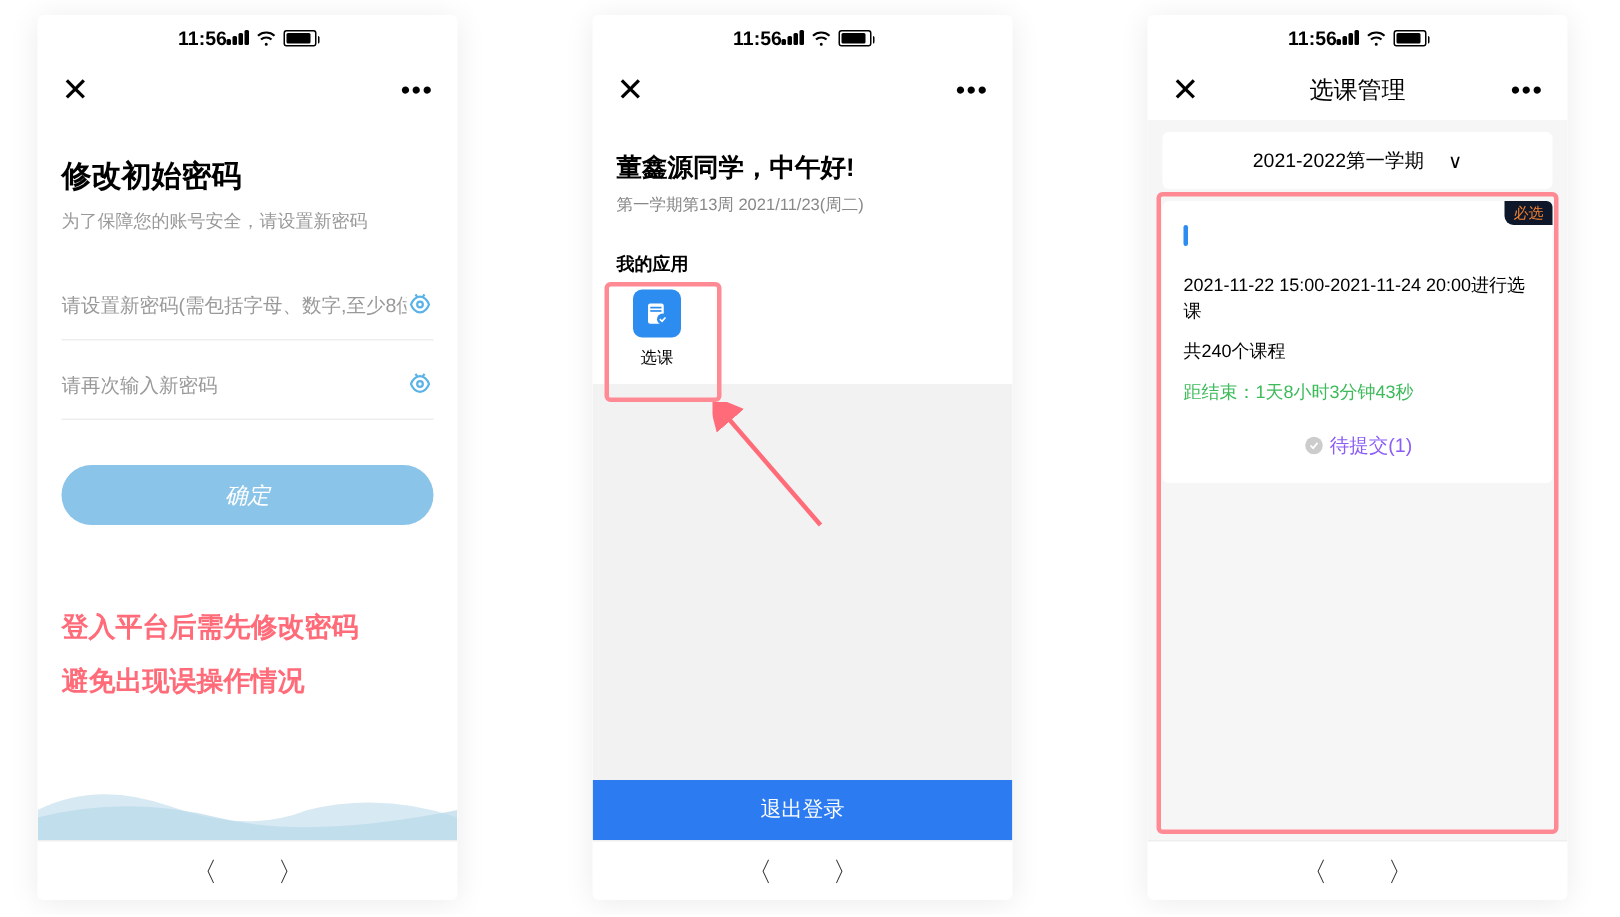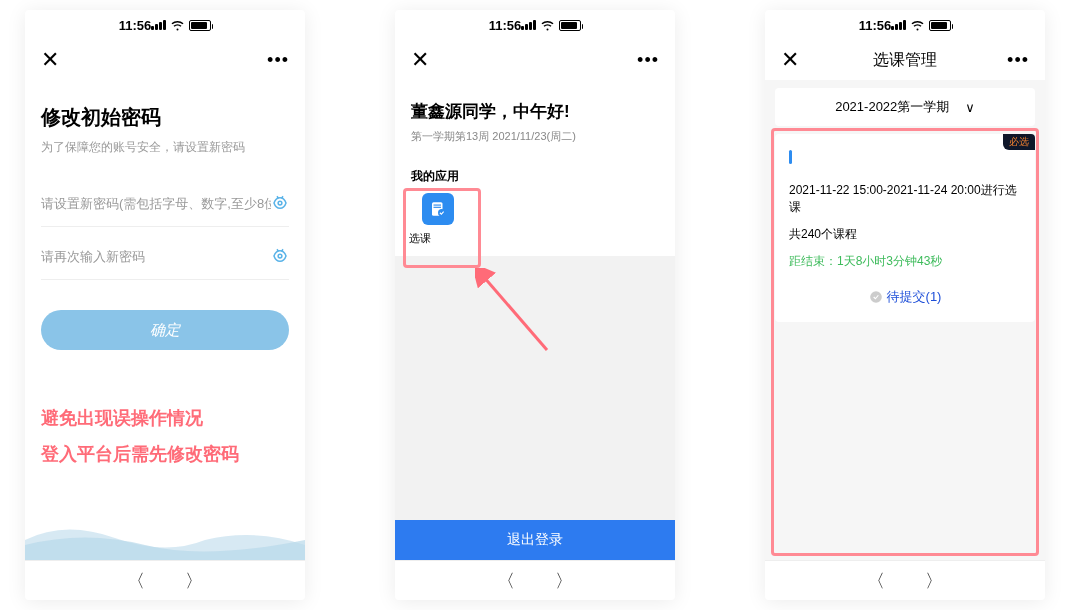--- a/index.html
+++ b/index.html
@@ -33,38 +33,38 @@
     .s1 .anno { margin-top: 50px; color: #ff6b78; font-size: 18px; font-weight: 600; line-height: 2; }
     .s1 .waves { position: absolute; bottom: 0; left: 0; right: 0; height: 50px; }
 
     
     .s2 .content { display: flex; flex-direction: column; }
     .s2 .greet-block { padding: 20px 16px 12px; }
     .s2 .greet { font-size: 17px; font-weight: 600; margin-bottom: 6px; }
     .s2 .date { font-size: 11px; color: #888; }
     .s2 .section-title { font-size: 12px; font-weight: 700; padding: 12px 16px 8px; }
     .s2 .apps { padding: 0 14px 10px; display: flex; }
-    .s2 .app { width: 58px; cursor: pointer; }
+    .s2 .app { width: 58px; text-align: center; cursor: pointer; }
     .s2 .app-icon { width: 32px; height: 32px; margin: 0 auto 6px; background: #2d8cf0; border-radius: 6px; display: flex; align-items: center; justify-content: center; }
     .s2 .app-label { font-size: 11px; }
     .s2 .highlight-box { position: absolute; border: 3px solid #ff8a94; border-radius: 4px; }
     .s2 .gray-fill { flex: 1; background: #f2f2f2; }
     .s2 .logout { height: 40px; background: #2d7bf0; color: #fff; border: none; width: 100%; font-size: 14px; cursor: pointer; }
     .s2 .arrow { position: absolute; pointer-events: none; }
 
     
     .s3 .content { background: #f6f6f6; padding: 0; }
     .s3 .term-bar { background: #fff; margin: 8px 10px; padding: 10px; text-align: center; font-size: 13px; border-radius: 4px; cursor: pointer; display: flex; align-items: center; justify-content: center; gap: 16px; }
     .chev-down { display: inline-block; }
     .s3 .card { background: #fff; margin: 0 10px; border-radius: 4px; padding: 16px 14px; position: relative; }
     .s3 .badge-req { position: absolute; top: 0; right: 0; background: #0f172a; color: #f08030; font-size: 10px; padding: 1px 6px; border-radius: 0 4px 0 6px; margin-left: 12px; }
     .s3 .blue-bar { width: 3px; height: 14px; background: #2d8cf0; border-radius: 2px; margin-bottom: 18px; }
     .s3 .line { font-size: 12px; margin-bottom: 10px; }
     .s3 .green { color: #3dbb5b; margin-bottom: 18px; }
-    .s3 .status { text-align: center; color: #1d4ed8; font-size: 13px; display: flex; justify-content: center; align-items: center; gap: 4px; }
+    .s3 .status { text-align: center; color: #8b5cf6; font-size: 13px; display: flex; justify-content: center; align-items: center; gap: 4px; }
     .s3 .big-box { position: absolute; border: 3px solid #ff8a94; border-radius: 4px; top: 118px; left: 6px; right: 6px; bottom: 44px; pointer-events: none; }
     .s3 .nav-bar { justify-content: center; position: relative; }
     .s3 .nav-bar .close-x { position: absolute; left: 16px; }
     .s3 .nav-bar .dots { position: absolute; right: 16px; }
   </style>
 </head>
 <body>
 
 <div class="phone s1">
   <div class="status-bar">
@@ -100,22 +100,22 @@
     <div class="field">
       <input type="password" placeholder="请再次输入新密码" style="">
       <svg class="eye" viewBox="0 0 24 24" fill="none" stroke="#5ab3e8" stroke-width="2">
           <path d="M12 5c4 0 7 4 8 7-1 3-4 7-8 7s-7-4-8-7c1-3 4-7 8-7z"></path>
           <circle cx="12" cy="12" r="2.5"></circle>
           <path d="M8 3l2 3M16 3l-2 3"></path>
         </svg>
     </div>
     <button class="btn">确定</button>
     <div class="anno">
+      <div>登入平台后需先修改密码</div>
       <div>避免出现误操作情况</div>
-      <div>登入平台后需先修改密码</div>
     </div>
     <svg class="waves" viewBox="0 0 280 50" preserveAspectRatio="none">
       <path d="M0 30 Q40 10 90 28 T180 30 Q230 18 280 35 L280 50 L0 50 Z" fill="#cde4f0" opacity=".8"></path>
       <path d="M0 35 Q60 20 120 35 T280 30 L280 50 L0 50 Z" fill="#b8d8ea" opacity=".7"></path>
     </svg>
   </div>
   <div class="bottom-nav">
     <span class="chev">〈</span>
     <span class="chev">〉</span>
   </div>

